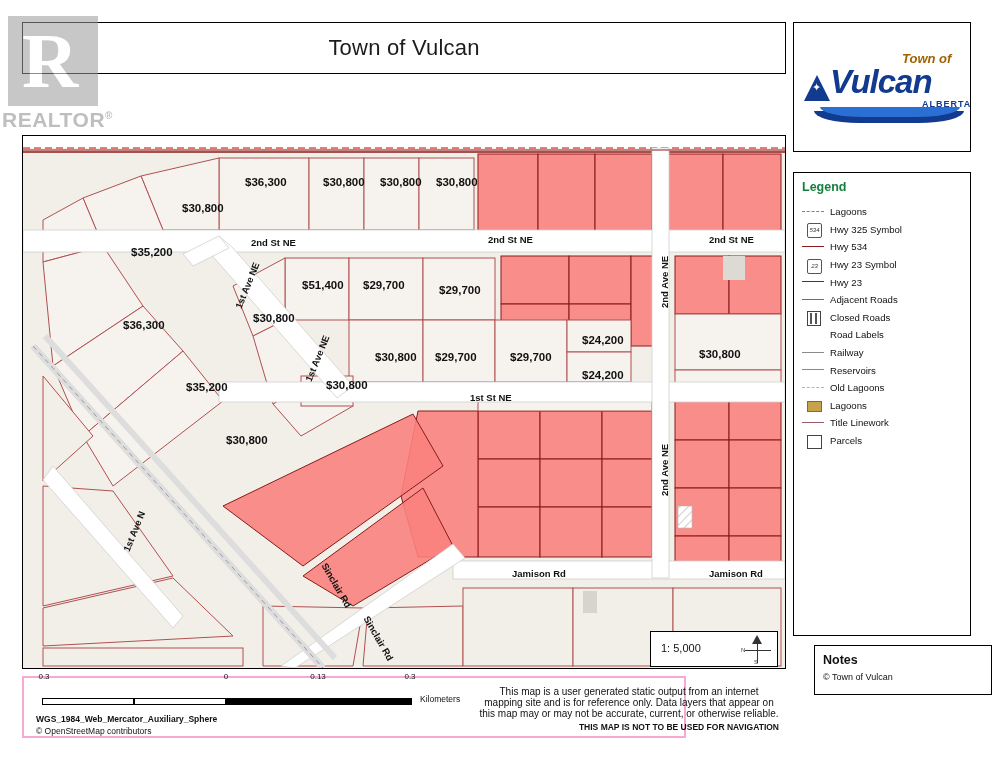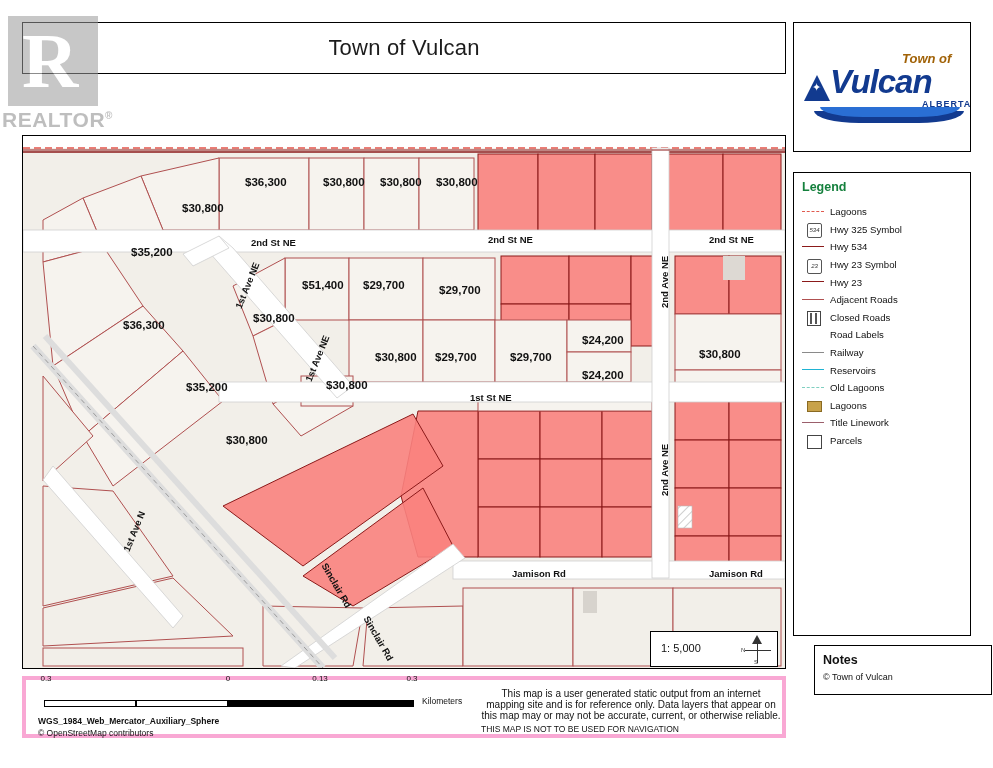--- a/index.html
+++ b/index.html
@@ -6,21 +6,21 @@
   body{width:993px;height:768px;font-family:"Liberation Sans",sans-serif;overflow:hidden;}
   .page{position:relative;width:993px;height:768px;background:#ffffff;}
 
   
   .title-box{position:absolute;left:22px;top:22px;width:764px;height:52px;border:1px solid #000;box-sizing:border-box;background:#fff;}
   .title-box .t{position:absolute;left:0;top:0;width:100%;height:100%;display:flex;align-items:center;justify-content:center;font-size:22px;color:#1c1c1c;letter-spacing:.2px;}
   .logo-box{position:absolute;left:793px;top:22px;width:178px;height:130px;border:1px solid #000;box-sizing:border-box;background:#fff;overflow:hidden;}
   .map-box{position:absolute;left:22px;top:135px;width:764px;height:534px;border:1px solid #000;box-sizing:border-box;overflow:hidden;background:#f2efe9;}
   .legend-box{position:absolute;left:793px;top:172px;width:178px;height:464px;border:1px solid #000;box-sizing:border-box;background:#fff;}
   .notes-box{position:absolute;left:793px;top:645px;width:178px;height:50px;border:1px solid #000;box-sizing:border-box;background:#fff;margin-left:21px;}
-  .footer-box{position:absolute;left:22px;top:676px;width:764px;height:62px;border:4px solid #f9a8d4;box-sizing:border-box;background:#fff;}
+  .footer-box{position:absolute;left:22px;top:676px;width:664px;height:62px;border:2px solid #f9a8d4;box-sizing:border-box;background:#fff;}
 
   
   .realtor{position:absolute;left:0px;top:8px;width:125px;height:125px;opacity:.55;}
   .realtor .sq{position:absolute;left:8px;top:8px;width:90px;height:90px;background:#9b9b9b;}
   .realtor .r{position:absolute;left:22px;top:10px;font-size:78px;color:#ffffff;font-family:"Liberation Serif",serif;font-weight:bold;line-height:86px;}
   .realtor .word{position:absolute;left:2px;top:100px;font-size:21px;font-weight:bold;color:#8a8a8a;letter-spacing:.5px;}
   .realtor .reg{font-size:10px;vertical-align:super;}
 
   
   .vl{position:absolute;left:0;top:0;width:100%;height:100%;}
@@ -60,21 +60,21 @@
   
   .scalebar{position:absolute;left:18px;top:6px;width:400px;height:30px;}
   .sb-line{position:absolute;left:0;top:14px;width:370px;height:7px;}
   .sb-seg{position:absolute;top:0;height:7px;border:1px solid #000;box-sizing:border-box;}
   .sb-w{background:#fff;} .sb-b{background:#000;}
   .sb-lbl{position:absolute;top:-12px;font-size:8px;color:#111;transform:translateX(-50%);}
   .sb-unit{position:absolute;left:378px;top:10px;font-size:8.5px;color:#111;text-align:center;}
   .crs{position:absolute;left:12px;top:36px;font-size:8.5px;color:#111;font-weight:bold;}
   .osm{position:absolute;left:12px;top:48px;font-size:8.5px;color:#111;}
   .disclaimer{position:absolute;left:455px;top:8px;width:300px;text-align:center;font-size:10px;color:#111;line-height:11px;}
-  .nonav{position:absolute;left:455px;top:44px;width:300px;text-align:left;font-size:8.5px;color:#111;font-weight:normal;}
+  .nonav{position:absolute;left:455px;top:44px;width:300px;text-align:right;font-size:8.5px;color:#111;font-weight:bold;}
 
   
   .scale-box{position:absolute;left:627px;top:495px;width:128px;height:36px;border:1px solid #000;background:#fff;box-sizing:border-box;}
   .scale-txt{position:absolute;left:10px;top:10px;font-size:11px;color:#111;}
   .north{position:absolute;left:90px;top:3px;width:34px;height:30px;}
   .north .shaft{position:absolute;left:16px;top:2px;width:1.4px;height:26px;background:#333;}
   .north .cross{position:absolute;left:4px;top:15px;width:26px;height:1.4px;background:#333;}
   .north .head{position:absolute;left:11px;top:0px;width:0;height:0;border-left:5px solid transparent;border-right:5px solid transparent;border-bottom:9px solid #333;}
   .north .n{position:absolute;left:0px;top:12px;font-size:6px;color:#333;}
   .north .s{position:absolute;left:13px;top:24px;font-size:6px;color:#333;}

